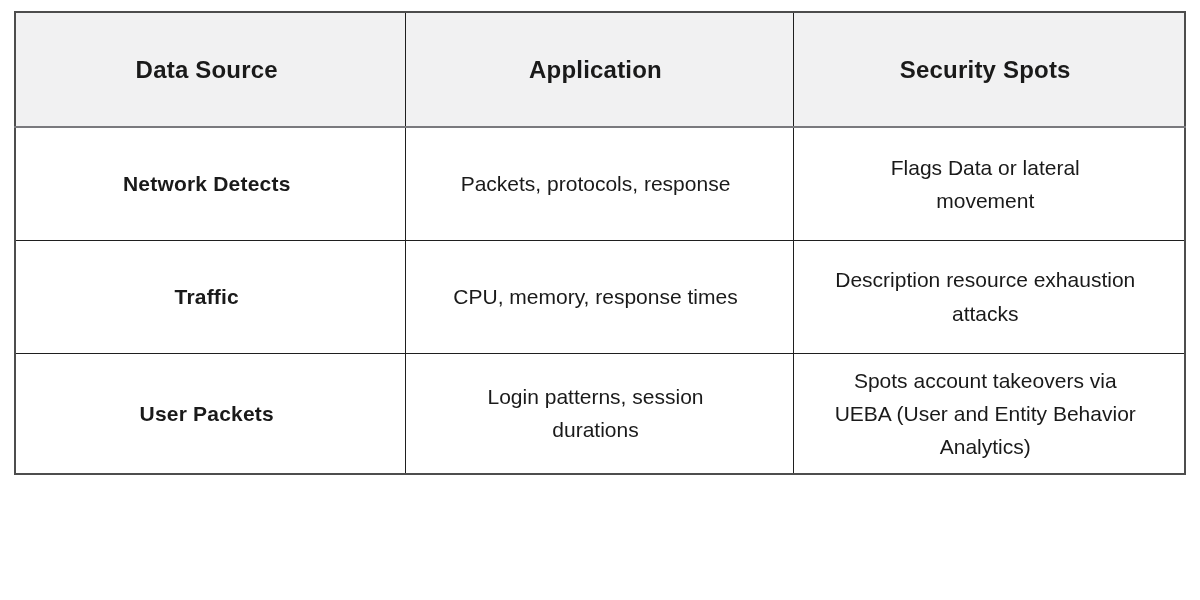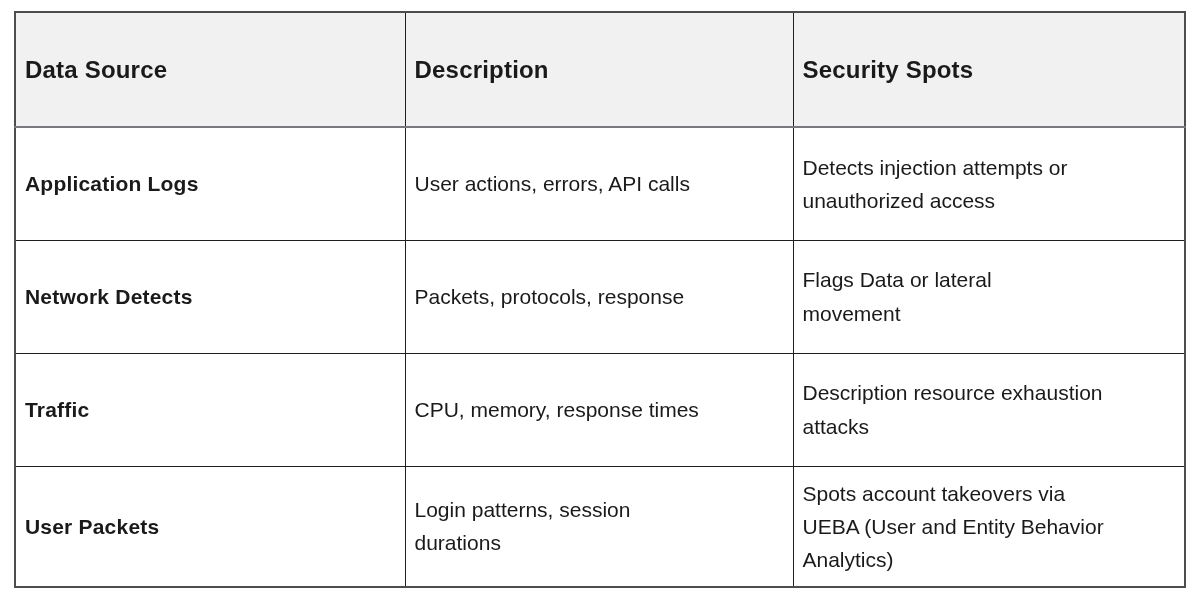--- a/index.html
+++ b/index.html
@@ -28,21 +28,21 @@
     table-layout: fixed;
     border: 2px solid #4d4d4d;
   }
   table.data-table col.c1 { width: 390px; }
   table.data-table col.c2 { width: 388px; }
   table.data-table col.c3 { width: 392px; }
 
   th, td {
     border: 1px solid #1f1f1f;
     vertical-align: middle;
-    text-align: left;
+    text-align: center;
     padding: 10px 16px 10px 9px;
     box-sizing: border-box;
     overflow: hidden;
   }
   thead th {
     background: #f1f1f2;
     font-size: 24px;
     font-weight: bold;
     height: 115px;
     border-bottom: 2px solid #7a7a7e;
@@ -67,31 +67,25 @@
 <div class="page">
   <table class="data-table">
     <colgroup>
       <col class="c1">
       <col class="c2">
       <col class="c3">
     </colgroup>
     <thead>
       <tr class="header-row">
         <th>Data Source</th>
-        <th>Description</th>
+        <th>Application</th>
         <th>Security Spots</th>
       </tr>
     </thead>
     <tbody>
-      <tr class="body-row">
-        <td class="cell-source">Application Logs</td>
-        <td class="cell-desc">User actions, errors, API calls</td>
-        <td class="cell-value">Detects injection attempts or
-unauthorized access</td>
-      </tr>
       <tr class="body-row">
         <td class="cell-source">Network Detects</td>
         <td class="cell-desc">Packets, protocols, response</td>
         <td class="cell-value">Flags Data or lateral
 movement</td>
       </tr>
       <tr class="body-row">
         <td class="cell-source">Traffic</td>
         <td class="cell-desc">CPU, memory, response times</td>
         <td class="cell-value">Description resource exhaustion

